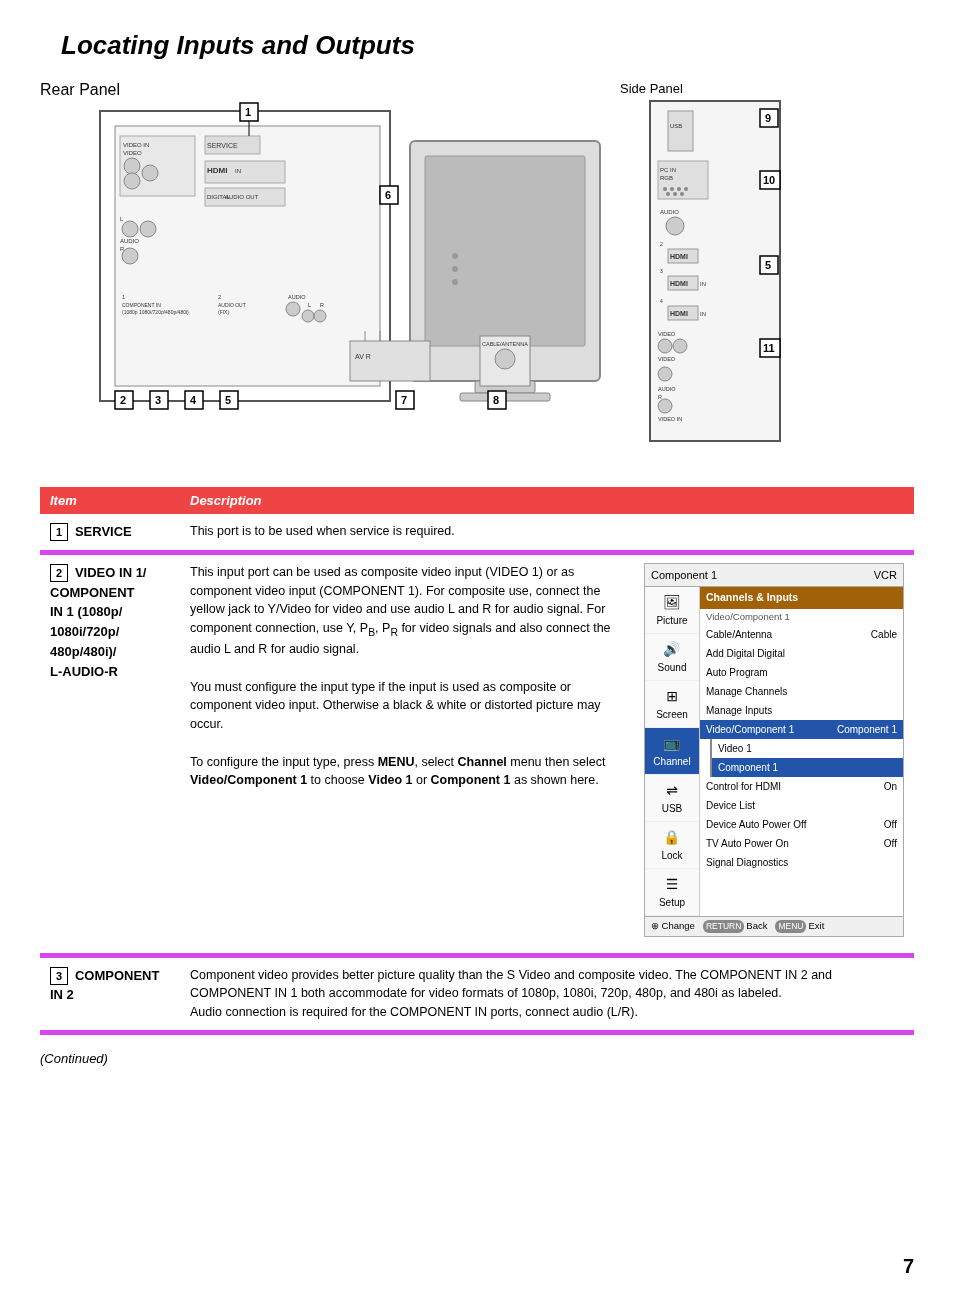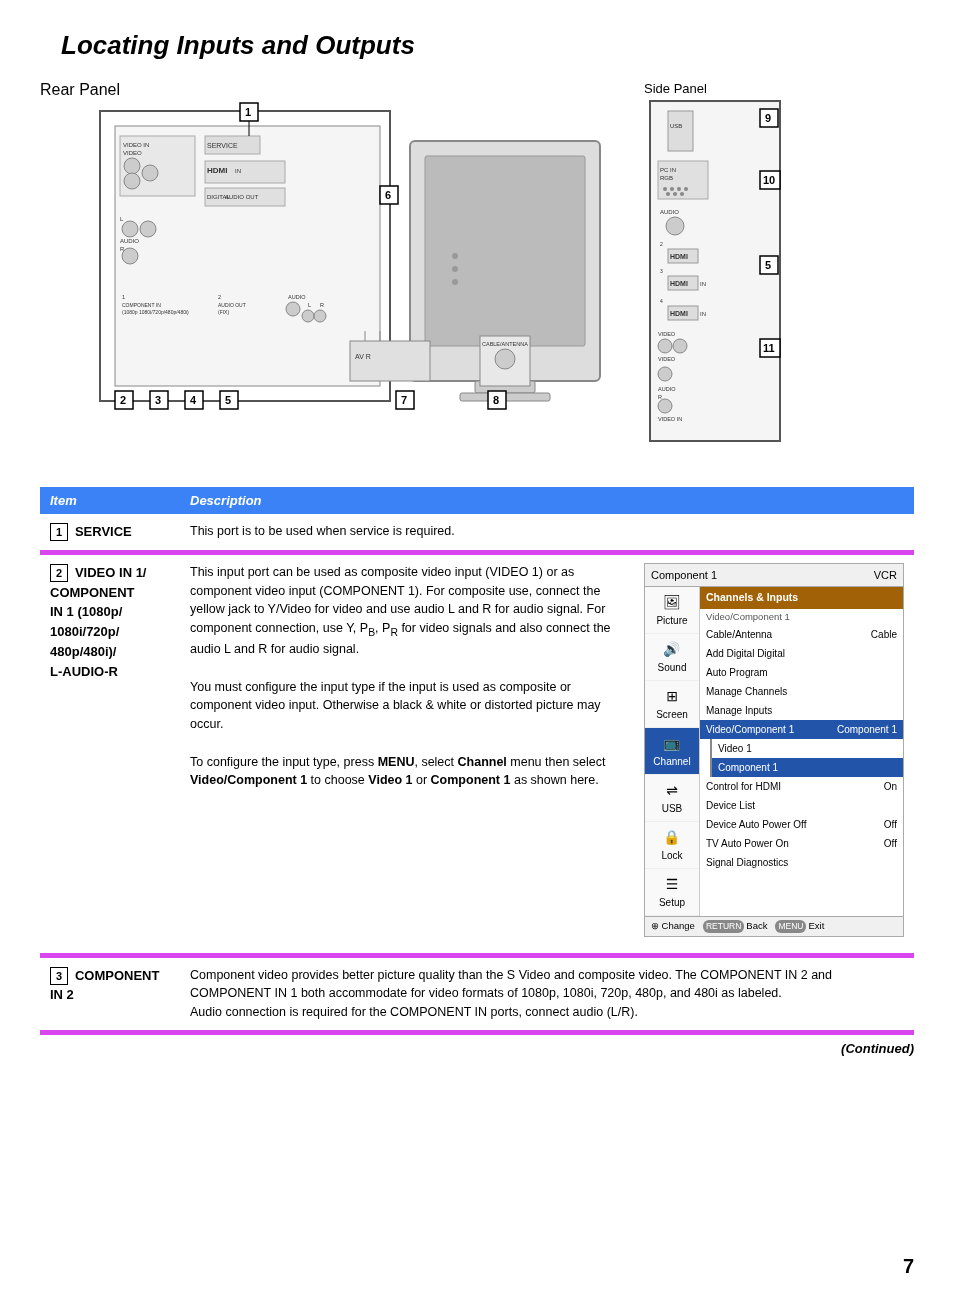--- a/index.html
+++ b/index.html
@@ -39,21 +39,21 @@
       font-weight: bold;
       background: #fff;
     }
     
     .info-table {
       width: 100%;
       border-collapse: collapse;
       margin-top: 8px;
     }
     .info-table thead tr {
-      background: #3b82f6;
+      background: #ef4444;
       color: #fff;
     }
     .info-table thead th {
       padding: 6px 10px;
       font-style: italic;
       font-weight: bold;
       text-align: left;
       font-size: 13px;
     }
     .info-table tbody tr {
@@ -161,43 +161,42 @@
       gap: 2px;
     }
     .btn-small {
       background: #888;
       color: #fff;
       border-radius: 6px;
       padding: 0 3px;
       font-size: 8.5px;
     }
     .continued-text {
-      text-align: right;
+      text-align: left;
       font-style: italic;
       font-size: 13px;
-      margin-top: 6px;
-      font-weight: bold;
+      margin-top: 16px;
     }
     .page-num {
       position: absolute;
       bottom: 20px;
       right: 40px;
       font-size: 20px;
       font-weight: bold;
     }
     .clearfix::after { content:''; display:table; clear:both; }
   </style>
 </head>
 <body>
 
 <h1 class="page-title">Locating Inputs and Outputs</h1>
 
 <div style="position:relative; margin-bottom: 16px;">
   <span class="rear-panel-label">Rear Panel</span>
-  <span style="position:absolute; left:604px; top:0; font-size:13px;">Side Panel</span>
+  <span style="position:absolute; left:580px; top:0; font-size:13px;">Side Panel</span>
 
   <div style="margin-top:20px; position:relative; height:390px;">
     <svg width="870" height="390" xmlns="http://www.w3.org/2000/svg">
 
       <rect x="60" y="30" width="290" height="290" fill="none" stroke="#555" stroke-width="2"></rect>
 
       <rect x="75" y="45" width="265" height="260" fill="#f5f5f5" stroke="#888" stroke-width="1"></rect>
 
       <rect x="80" y="55" width="75" height="60" fill="#e8e8e8" stroke="#aaa" stroke-width="1"></rect>
       <text x="83" y="66" font-size="6" fill="#333">VIDEO IN</text>

